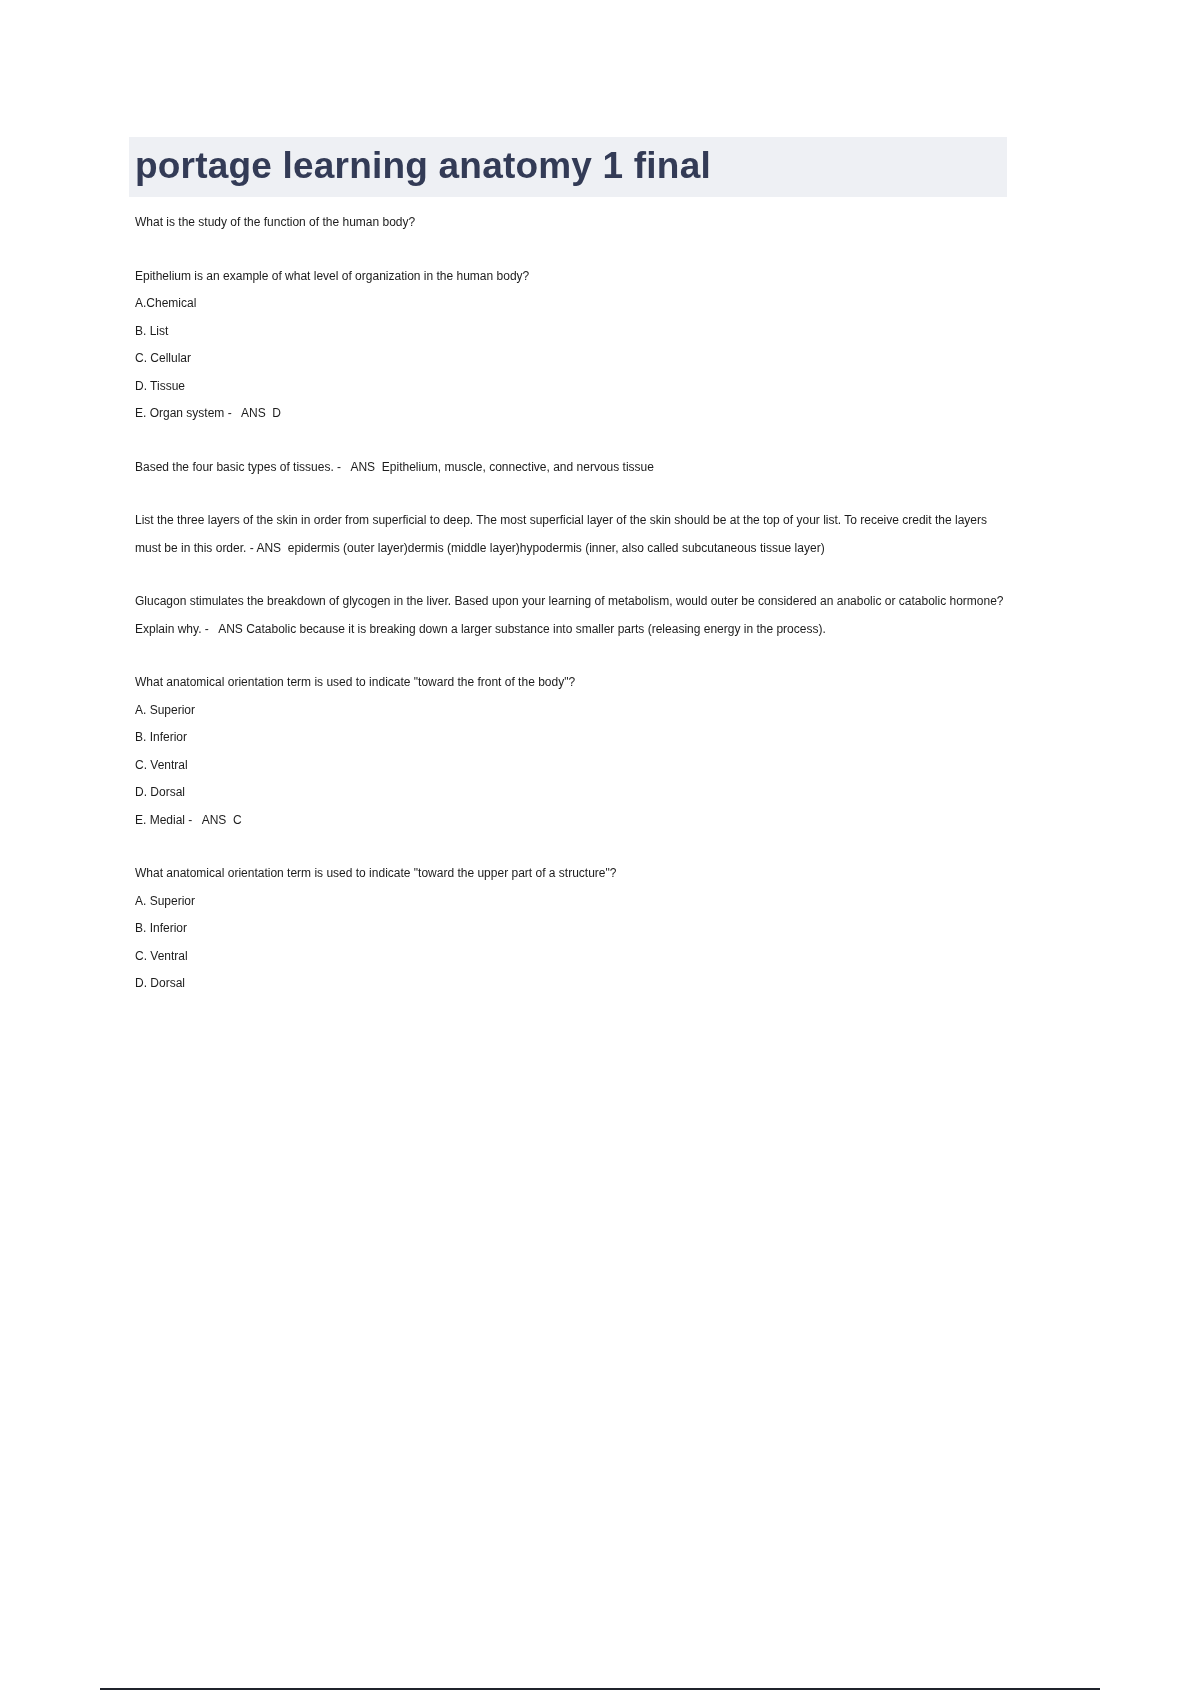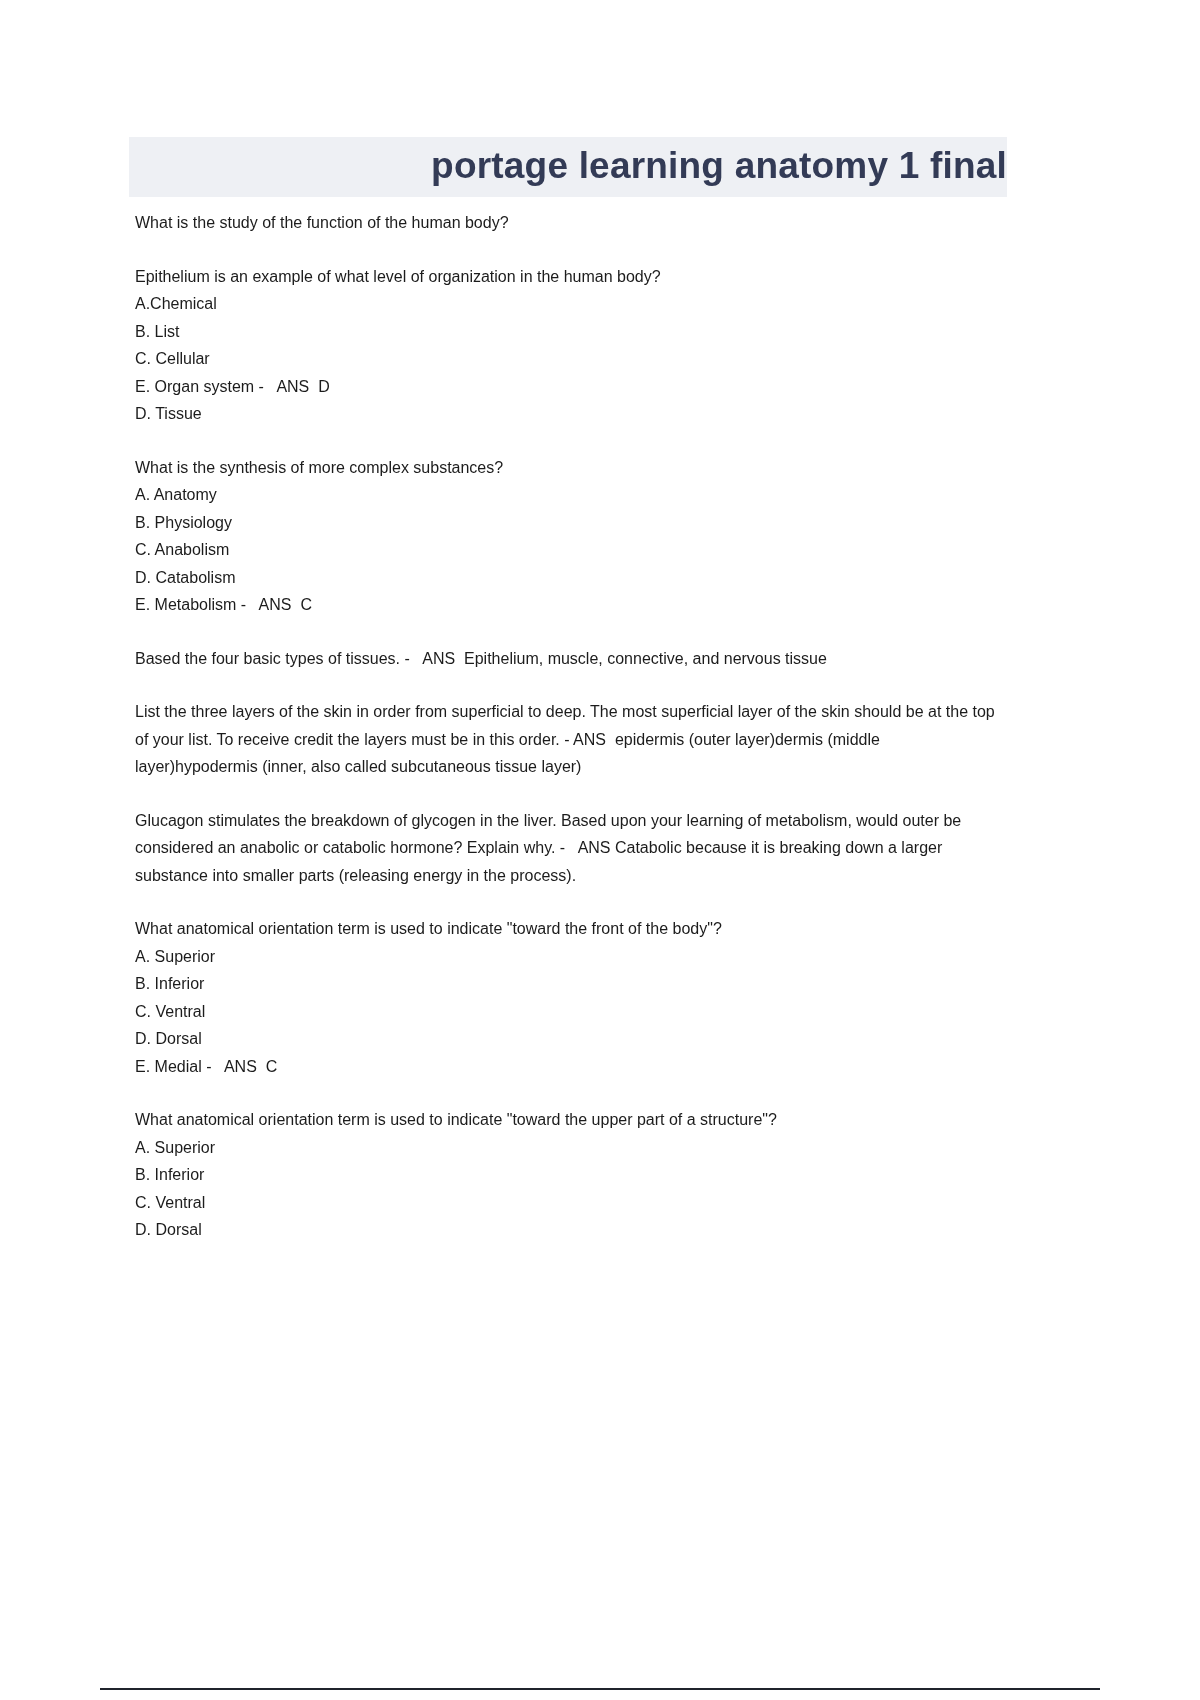--- a/index.html
+++ b/index.html
@@ -22,27 +22,26 @@
     width: 872px;
   }
   .title {
     font-size: 37px;
     font-weight: 700;
     color: #333b56;
     background: #eef0f4;
     margin: 0 0 12px -6px;
     padding: 8px 0 10px 6px;
     letter-spacing: 0.2px;
-    text-align: right;
   }
   .block {
     margin: 0 0 26px 0;
   }
   .line {
-    font-size: 16px;
+    font-size: 12px;
     line-height: 27.5px;
     white-space: pre-wrap;
     color: #1c1c1c;
   }
   .bottom-rule {
     position: absolute;
     left: 100px;
     right: 100px;
     bottom: 10px;
     height: 2px;
@@ -56,30 +55,22 @@
   <h1 class="title">portage learning anatomy 1 final</h1>
   <div id="blocks">
       <div class="block">
         <div class="line">What is the study of the function of the human body?</div>
       </div>
       <div class="block">
         <div class="line">Epithelium is an example of what level of organization in the human body?</div>
         <div class="line">A.Chemical</div>
         <div class="line">B. List</div>
         <div class="line">C. Cellular</div>
+        <div class="line">D. Tissue</div>
         <div class="line">E. Organ system -   ANS  D</div>
-        <div class="line">D. Tissue</div>
-      </div>
-      <div class="block">
-        <div class="line">What is the synthesis of more complex substances?</div>
-        <div class="line">A. Anatomy</div>
-        <div class="line">B. Physiology</div>
-        <div class="line">C. Anabolism</div>
-        <div class="line">D. Catabolism</div>
-        <div class="line">E. Metabolism -   ANS  C</div>
       </div>
       <div class="block">
         <div class="line">Based the four basic types of tissues. -   ANS  Epithelium, muscle, connective, and nervous tissue</div>
       </div>
       <div class="block">
         <div class="line">List the three layers of the skin in order from superficial to deep. The most superficial layer of the skin should be at the top of your list. To receive credit the layers must be in this order. - ANS  epidermis (outer layer)dermis (middle layer)hypodermis (inner, also called subcutaneous tissue layer)</div>
       </div>
       <div class="block">
         <div class="line">Glucagon stimulates the breakdown of glycogen in the liver. Based upon your learning of metabolism, would outer be considered an anabolic or catabolic hormone? Explain why. -   ANS Catabolic because it is breaking down a larger substance into smaller parts (releasing energy in the process).</div>
       </div>

